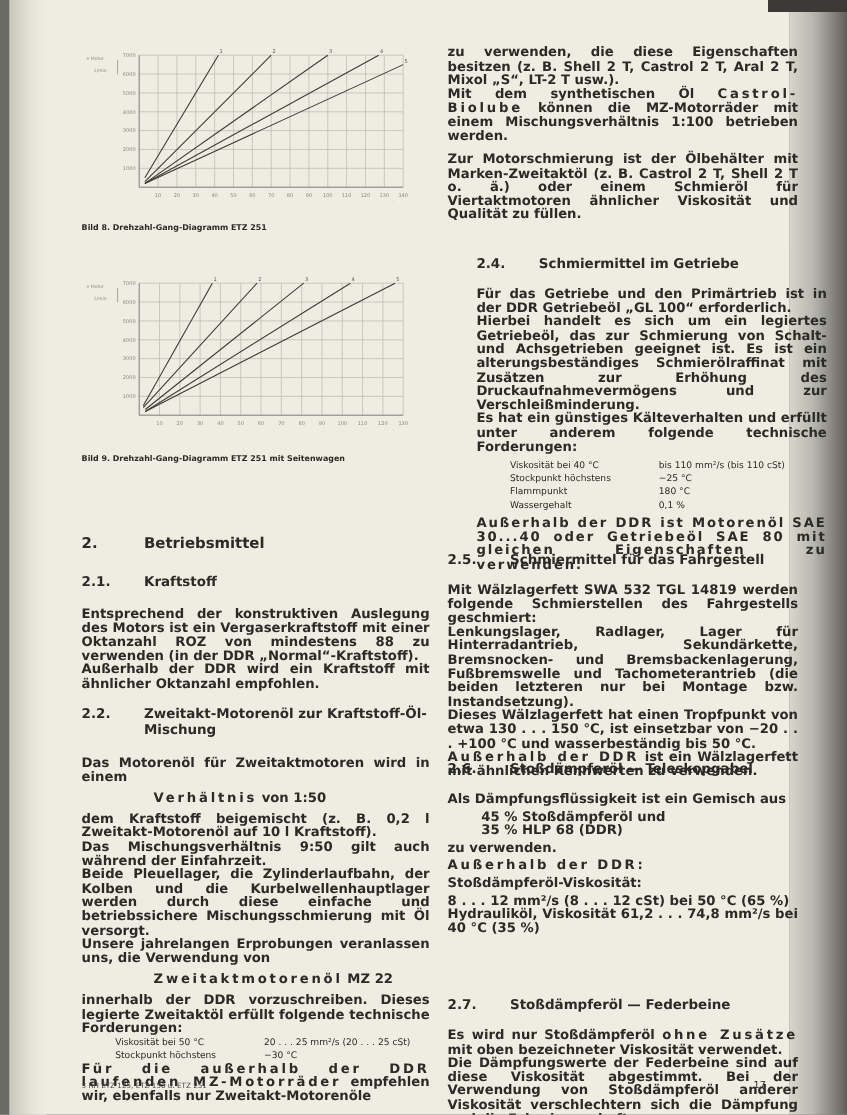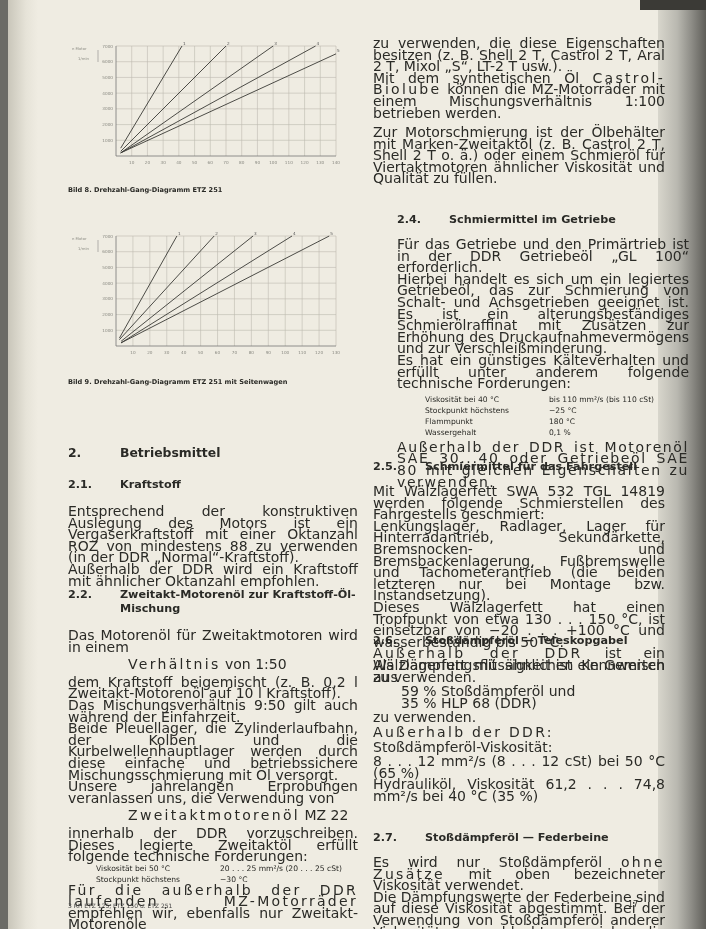--- a/index.html
+++ b/index.html
@@ -19,21 +19,21 @@
   }
   .right-edge {
     position: absolute; left: 658px; top: 0; width: 48px; height: 929px;
     background: linear-gradient(to right, #d8d6cc, #b9b8b0 40%, #8d8c86 70%, #5f5e59);
   }
   .topbar { position:absolute; left: 640px; top:0; width: 66px; height: 10px; background:#3b3a36; }
 
   .col-left { position: absolute; left: 68px; top: 0; width: 290px; }
   .col-right { position: absolute; left: 373px; top: 0; width: 292px; }
 
-  p, .line { margin: 0; font-size: 14px; line-height: 11.6px; text-align: justify; }
+  p, .line { margin: 0; font-size: 11px; line-height: 11.6px; text-align: justify; font-weight: bold; }
   .spaced { letter-spacing: 2.3px; }
   h2 { margin: 0; font-size: 11.2px; font-weight: bold; line-height: 14px; display:flex; }
   h2 .num { width: 52px; flex: none; }
   h1 { margin: 0; font-size: 12.4px; font-weight: bold; display:flex; }
   h1 .num { width: 52px; flex: none; }
   .caption { font-size: 6.6px; font-weight: bold; margin: 0; }
   .block { position: absolute; left: 0; width: 100%; }
   .spec { display: grid; grid-template-columns: 124px auto; font-size: 7.6px; line-height: 11px; padding-left: 28px; }
   .indent { padding-left: 28px; }
   .chart { position: absolute; left: 0; }
@@ -263,21 +263,21 @@
     <p><span class="spaced">Außerhalb der DDR</span><span> ist ein Wälzlagerfett mit ähnlichen Kennwerten zu verwenden.</span></p>
   </div>
 
   <div class="block" style="top:634px;">
     <h2>
         <span class="num">2.6.</span>
         <span>Stoßdämpferöl — Teleskopgabel</span>
       </h2>
     <div style="height:12px"></div>
     <p>Als Dämpfungsflüssigkeit ist ein Gemisch aus</p>
-    <p class="indent" style="margin-top:3px;">59 % Stoßdämpferöl und</p>
+    <p class="indent" style="margin-top:3px;">45 % Stoßdämpferöl und</p>
     <p class="indent">35 % HLP 68 (DDR)</p>
     <p style="margin-top:3px;">zu verwenden.</p>
     <p class="spaced" style="margin-top:3px;">Außerhalb der DDR:</p>
     <p style="margin-top:3px;">Stoßdämpferöl-Viskosität:</p>
     <p style="margin-top:3px;">8 . . . 12 mm²/s (8 . . . 12 cSt) bei 50 °C (65 %)</p>
     <p>Hydrauliköl, Viskosität 61,2 . . . 74,8 mm²/s bei 40 °C (35 %)</p>
   </div>
 
   <div class="block" style="top:831px;">
     <h2>

